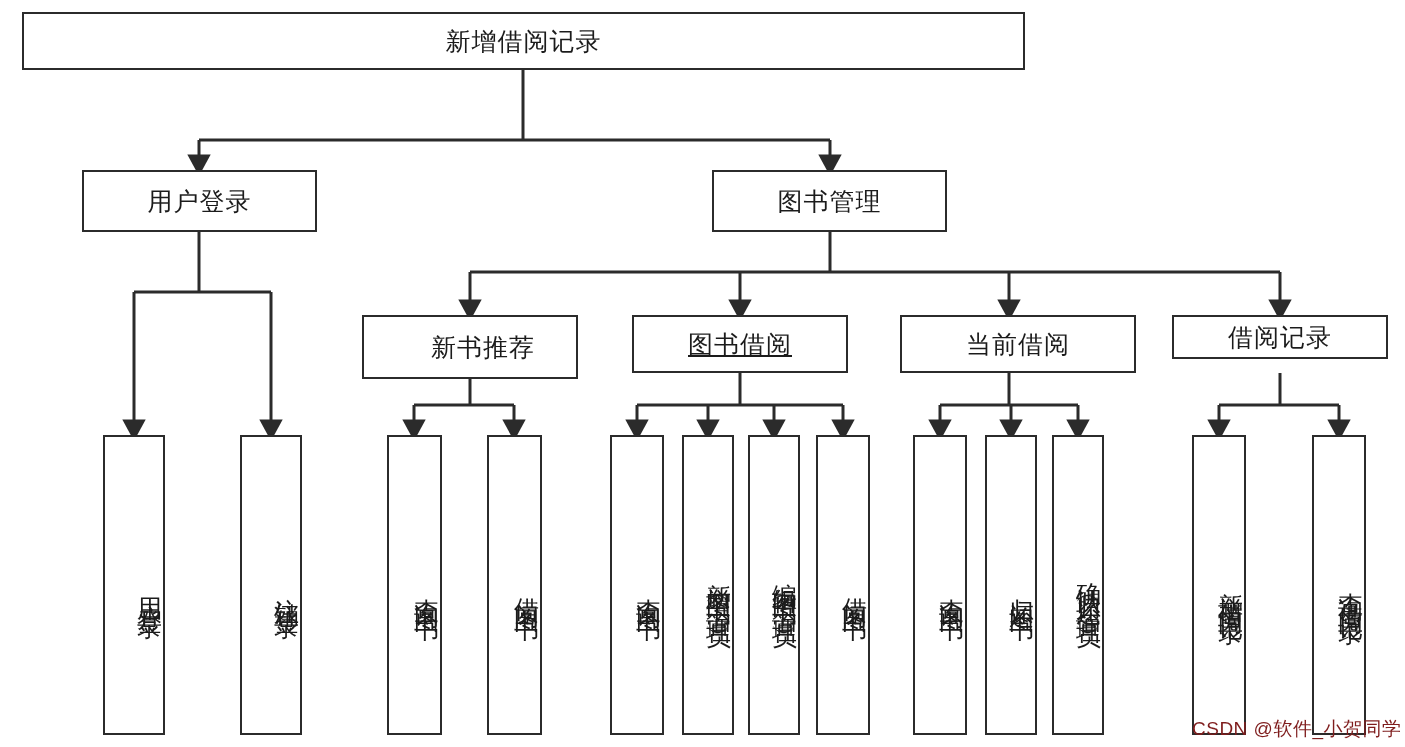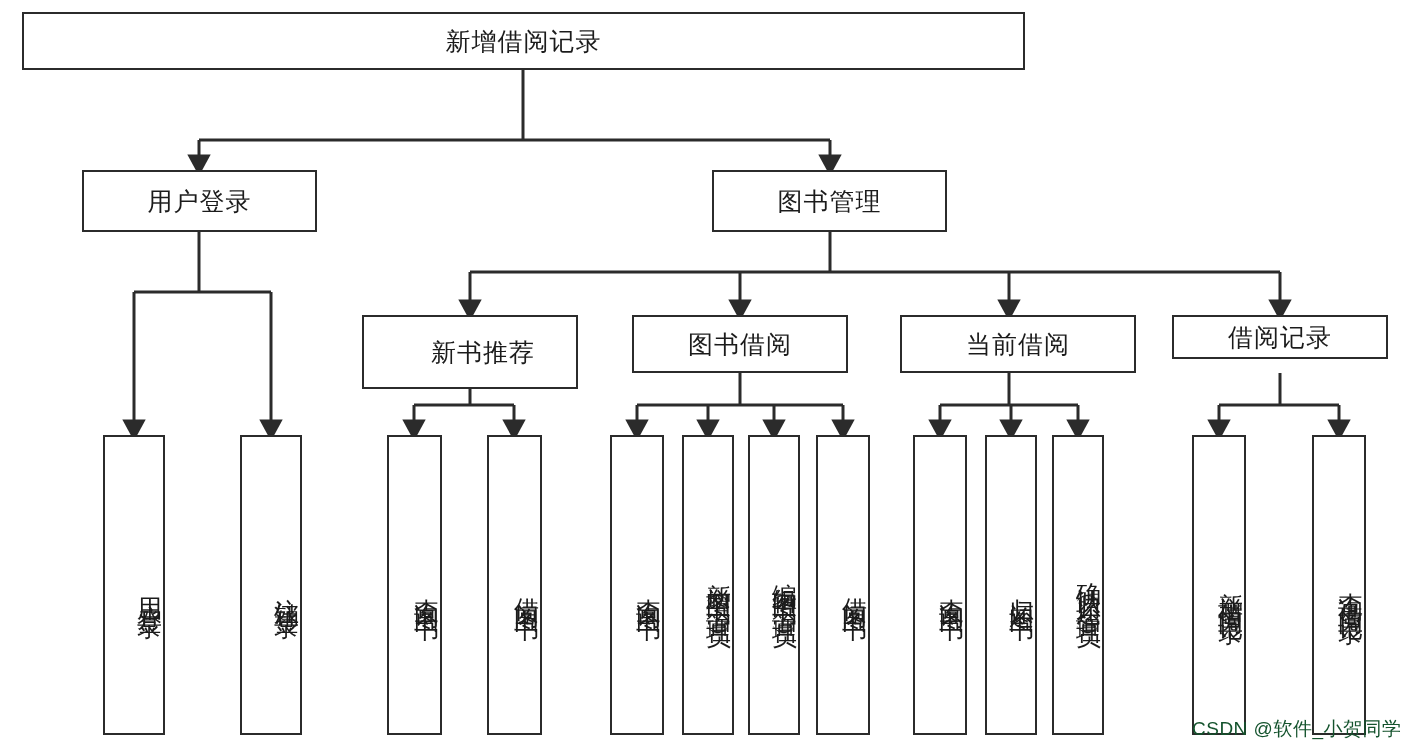--- a/index.html
+++ b/index.html
@@ -117,22 +117,22 @@
       <path d="M1339,405 L1339,423" marker-end="url(#arrow)"></path>
 
     </g>
   </svg>
 
   <div class="node h" style="left: 22px; top: 12px; width: 1003px; height: 58px; border-color: rgb(43, 43, 43); background: rgb(255, 255, 255); color: rgb(27, 27, 27);">新增借阅记录</div>
 
   <div class="node h" style="left: 82px; top: 170px; width: 235px; height: 62px; border-color: rgb(43, 43, 43); background: rgb(255, 255, 255); color: rgb(27, 27, 27);">用户登录</div>
   <div class="node h" style="left: 712px; top: 170px; width: 235px; height: 62px; border-color: rgb(43, 43, 43); background: rgb(255, 255, 255); color: rgb(27, 27, 27);">图书管理</div>
 
-  <div class="node h" style="left: 362px; top: 315px; width: 216px; height: 74px; border-color: rgb(43, 43, 43); background: rgb(255, 255, 255); color: rgb(27, 27, 27); padding-left: 26px;">新书推荐</div>
-  <div class="node h" style="left: 632px; top: 315px; width: 216px; height: 58px; border-color: rgb(43, 43, 43); background: rgb(255, 255, 255); color: rgb(27, 27, 27);">图书借阅</div>
+  <div class="node h" style="left: 362px; top: 315px; width: 216px; height: 64px; border-color: rgb(43, 43, 43); background: rgb(255, 255, 255); color: rgb(27, 27, 27); padding-left: 26px;">新书推荐</div>
+  <div class="node h" style="left: 632px; top: 315px; width: 216px; height: 58px; border-color: rgb(43, 43, 43); background: rgb(255, 255, 255); color: rgb(27, 27, 27); text-decoration: underline;">图书借阅</div>
   <div class="node h" style="left: 900px; top: 315px; width: 236px; height: 58px; border-color: rgb(43, 43, 43); background: rgb(255, 255, 255); color: rgb(27, 27, 27);">当前借阅</div>
   <div class="node h" style="left: 1172px; top: 315px; width: 216px; height: 44px; border-color: rgb(43, 43, 43); background: rgb(255, 255, 255); color: rgb(27, 27, 27);">借阅记录</div>
 
   <div class="node v" style="left: 103px; top: 435px; width: 62px; height: 300px; border-color: rgb(43, 43, 43); background: rgb(255, 255, 255); color: rgb(27, 27, 27);">
       <span class="vtxt">用户登录</span>
     </div>
   <div class="node v" style="left: 240px; top: 435px; width: 62px; height: 300px; border-color: rgb(43, 43, 43); background: rgb(255, 255, 255); color: rgb(27, 27, 27);">
       <span class="vtxt">注销登录</span>
     </div>
   <div class="node v" style="left: 387px; top: 435px; width: 55px; height: 300px; border-color: rgb(43, 43, 43); background: rgb(255, 255, 255); color: rgb(27, 27, 27);">
@@ -162,15 +162,15 @@
   <div class="node v" style="left: 1052px; top: 435px; width: 52px; height: 300px; border-color: rgb(43, 43, 43); background: rgb(255, 255, 255); color: rgb(27, 27, 27);">
       <span class="vtxt">确认归还（管理员）</span>
     </div>
   <div class="node v" style="left: 1192px; top: 435px; width: 54px; height: 300px; border-color: rgb(43, 43, 43); background: rgb(255, 255, 255); color: rgb(27, 27, 27);">
       <span class="vtxt">新增借阅记录</span>
     </div>
   <div class="node v" style="left: 1312px; top: 435px; width: 54px; height: 300px; border-color: rgb(43, 43, 43); background: rgb(255, 255, 255); color: rgb(27, 27, 27);">
       <span class="vtxt">查询借阅记录</span>
     </div>
 
-  <div class="watermark" style="left: 1192px; top: 716px; color: #14532d;">CSDN @软件_小贺同学</div>
+  <div class="watermark" style="left: 1192px; top: 716px; color: #7f1d1d;">CSDN @软件_小贺同学</div>
 
 </div>
 
 </body></html>

